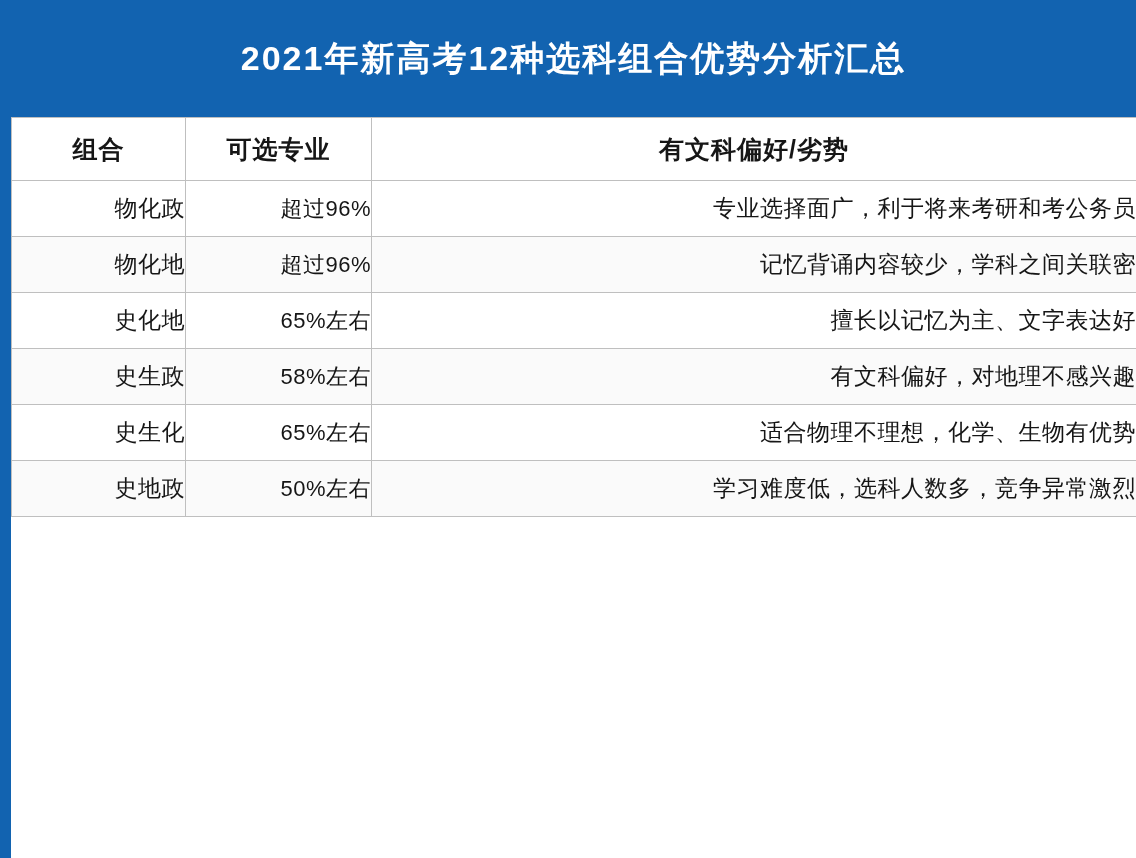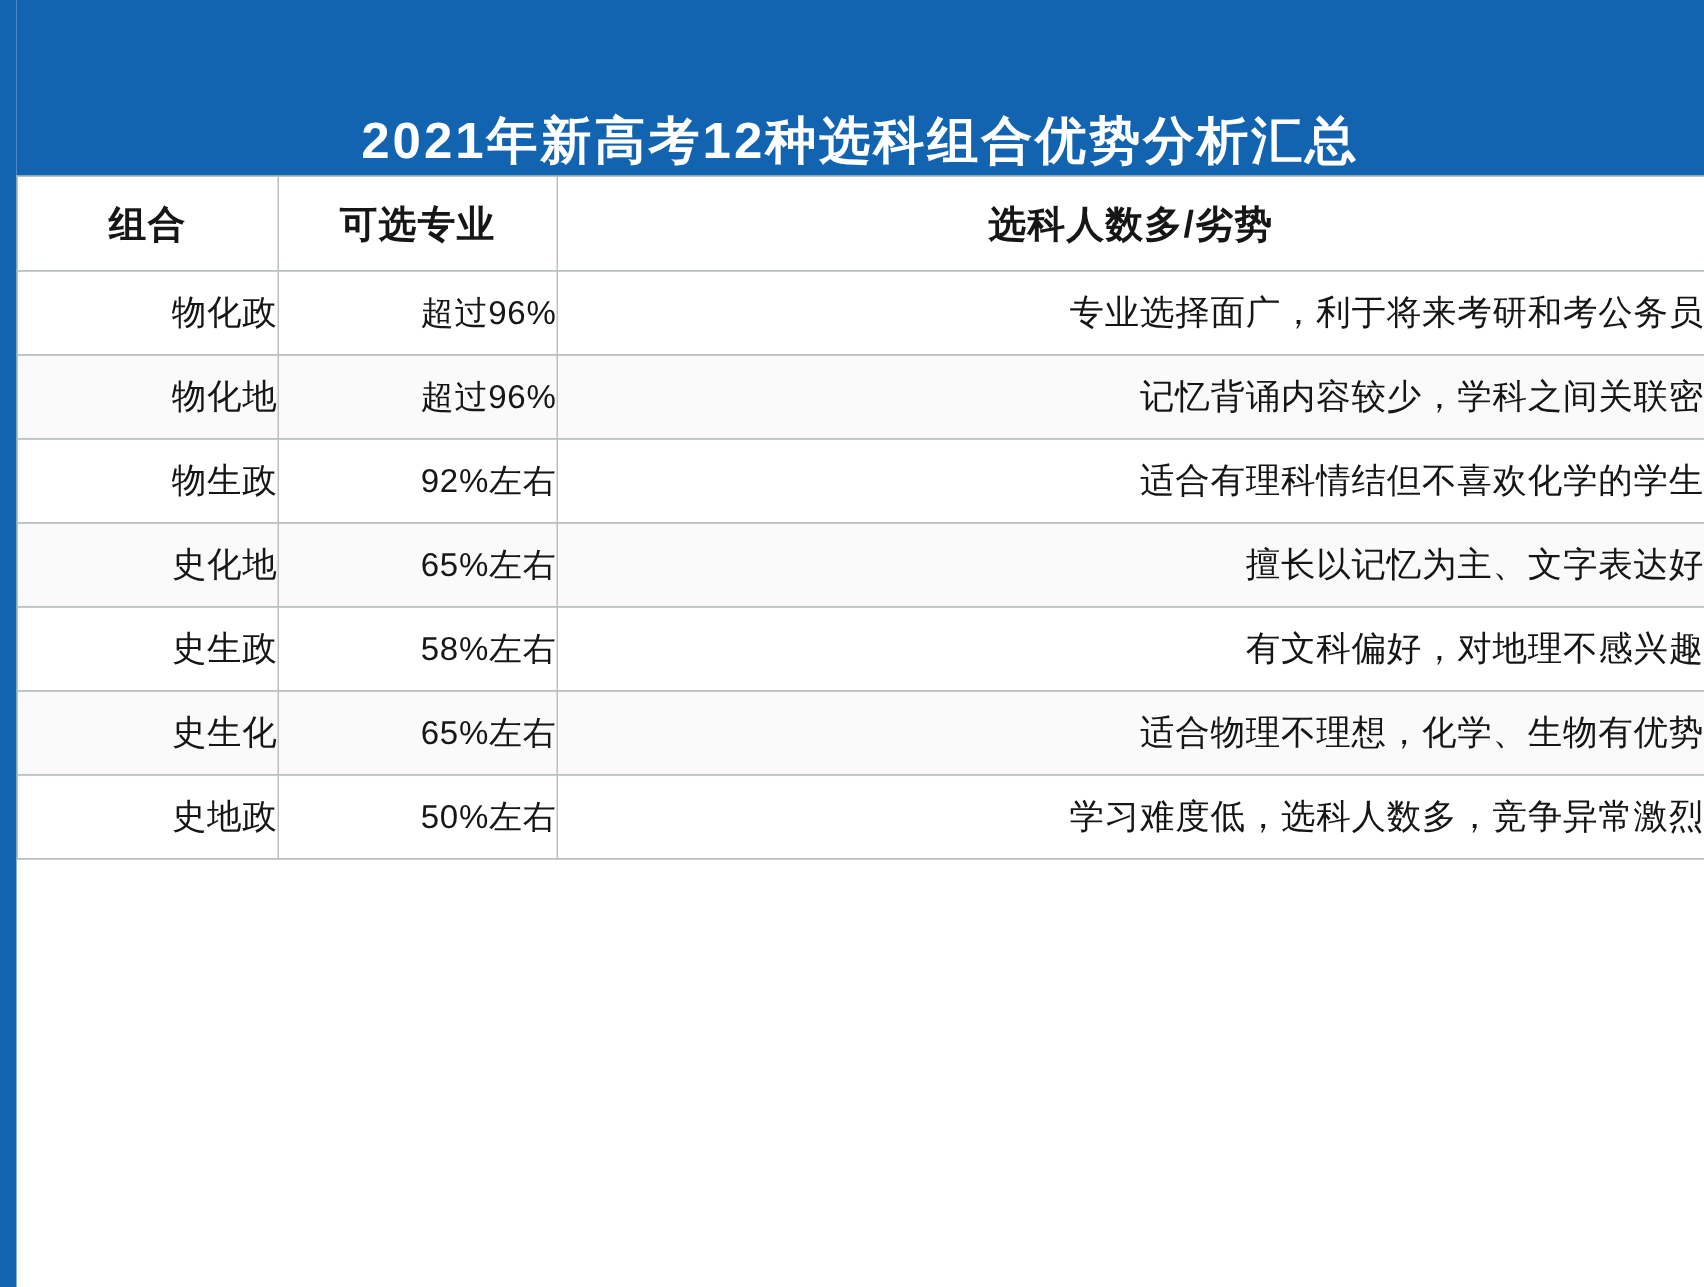--- a/index.html
+++ b/index.html
@@ -32,21 +32,21 @@
     position: absolute;
     left: 11px;
     top: 0;
     width: 1125px;
     height: 858px;
   }
   .title-bar {
     height: 117px;
     background: #1263b0;
     display: flex;
-    align-items: flex-end;
+    align-items: center;
     justify-content: center;
     box-sizing: border-box;
   }
   .title-text {
     color: #ffffff;
     font-size: 34px;
     font-weight: bold;
     letter-spacing: 2px;
     text-align: center;
     white-space: nowrap;
@@ -109,38 +109,33 @@
     <table class="matrix">
       <colgroup>
         <col class="c0">
         <col class="c1">
         <col class="c2">
       </colgroup>
       <thead>
         <tr>
           <th>组合</th>
           <th>可选专业</th>
-          <th>选科人数多/劣势</th>
+          <th>有文科偏好/劣势</th>
         </tr>
       </thead>
       <tbody id="table-body">
           <tr>
             <td class="combo">物化政</td>
             <td class="majors">超过96%</td>
             <td class="desc">专业选择面广，利于将来考研和考公务员</td>
           </tr>
           <tr>
             <td class="combo">物化地</td>
             <td class="majors">超过96%</td>
             <td class="desc">记忆背诵内容较少，学科之间关联密</td>
-          </tr>
-          <tr>
-            <td class="combo">物生政</td>
-            <td class="majors">92%左右</td>
-            <td class="desc">适合有理科情结但不喜欢化学的学生</td>
           </tr>
           <tr>
             <td class="combo">史化地</td>
             <td class="majors">65%左右</td>
             <td class="desc">擅长以记忆为主、文字表达好</td>
           </tr>
           <tr>
             <td class="combo">史生政</td>
             <td class="majors">58%左右</td>
             <td class="desc">有文科偏好，对地理不感兴趣</td>

